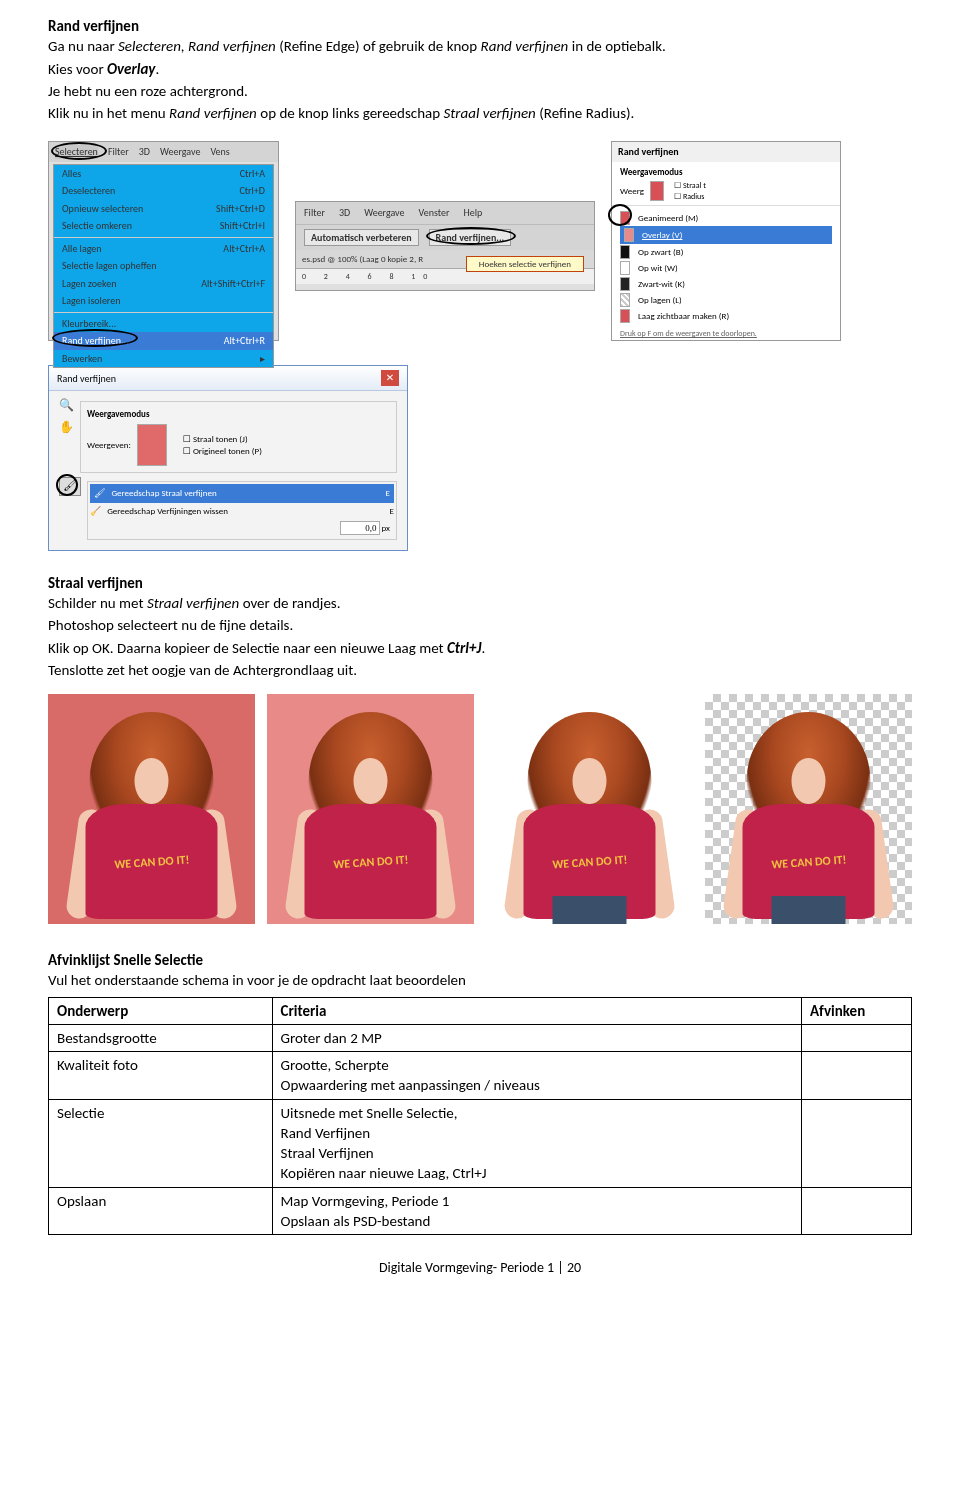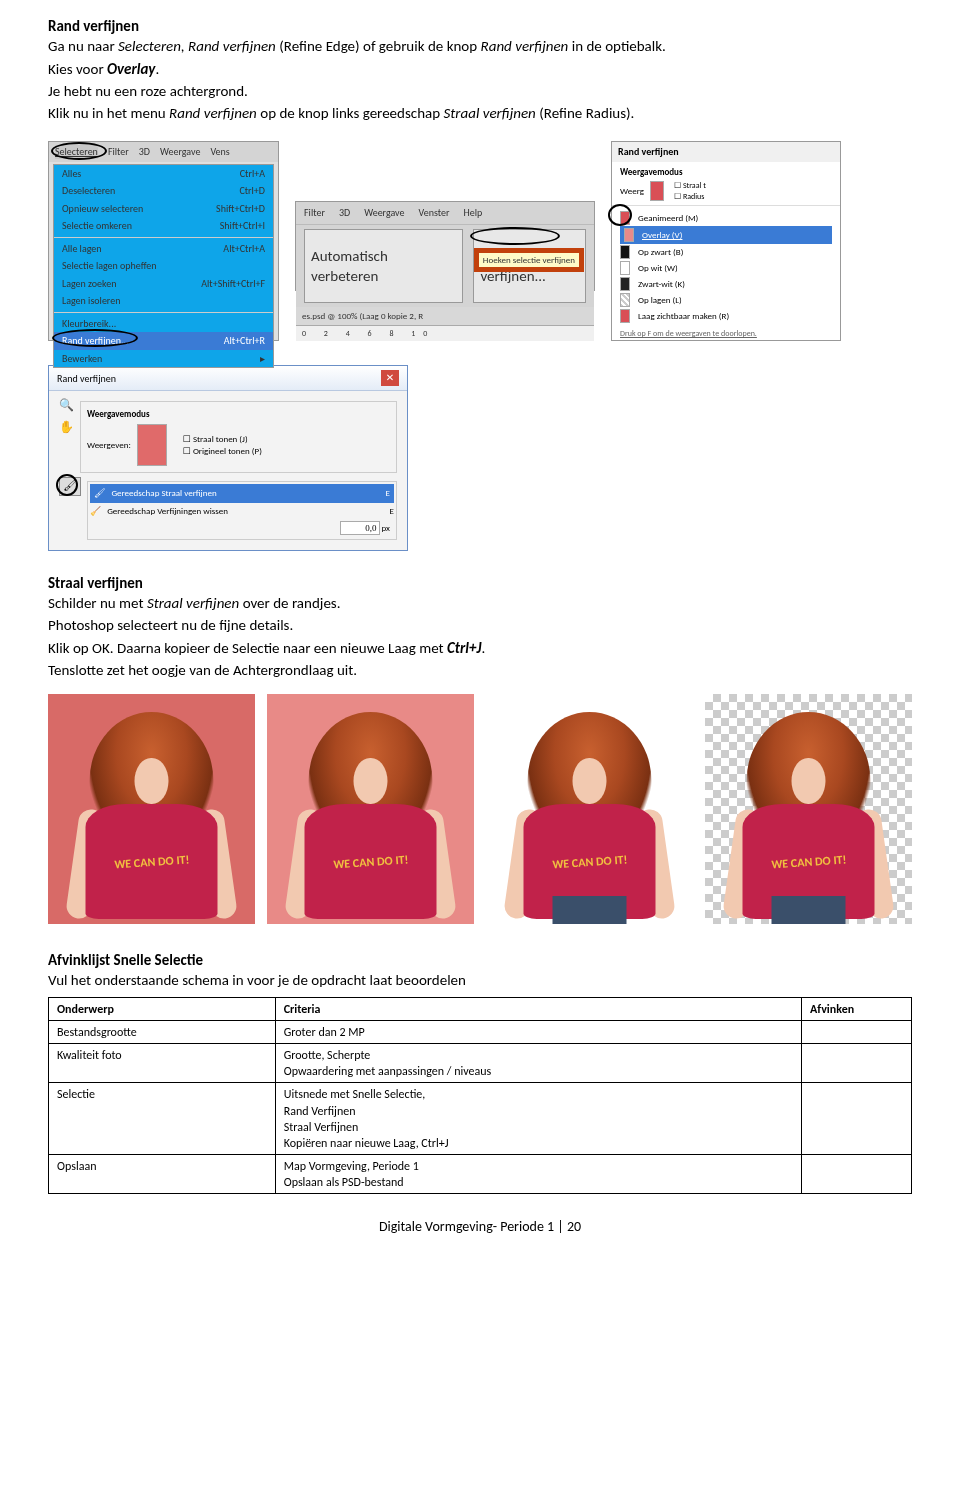--- a/index.html
+++ b/index.html
@@ -68,27 +68,27 @@
     height: 90px;
     margin-top: 60px;
   }
   .ps-toolbar .bar1 {
     background:#d4d4d4; padding:4px 8px; display:flex; gap:14px; font-size:10px;
   }
   .ps-toolbar .bar2 {
     background:#d4d4d4; padding:4px 8px; display:flex; gap:10px; font-size:10px; border-top:1px solid #bbb;
   }
   .ps-toolbar .btn {
-    background:#e8e8e8; border:1px solid #999; padding:16px 6px; font-size:15px;
+    background:#e8e8e8; border:1px solid #999; padding:1px 6px; font-size:10px;font-weight:bold;
   }
   .ps-toolbar .ruler {
     background:#f0f0f0; border-top:1px solid #aaa; font-size:8px; padding:2px 6px; letter-spacing:8px;
   }
   .ps-toolbar .hover-tip {
-    position:absolute; background:#fffac8; border:5px solid #c2410c; padding:1px 4px; font-size:9px;
+    position:absolute; background:#fffac8; border:1px solid #c2410c; padding:1px 12px; font-size:9px;
     right:10px; bottom:18px;
   }
   .ps-refine {
     width: 230px;
     height: 200px;
     background:#fff;
     border:1px solid #999;
     font-size:9px;
   }
   .ps-refine .titlebar { background:#f0f0f0; padding:3px 6px; font-size:10px; font-weight:bold; }
@@ -163,21 +163,21 @@
       linear-gradient(45deg,#ccc 25%,transparent 25%),
       linear-gradient(-45deg,#ccc 25%,transparent 25%),
       linear-gradient(45deg,transparent 75%,#ccc 75%),
       linear-gradient(-45deg,transparent 75%,#ccc 75%);
     background-size:16px 16px;
     background-position:0 0,0 8px,8px -8px,-8px 0;
     background-color:#fff;
   }
 
   table.checklist {
-    width:100%; border-collapse:collapse; margin-top:6px; font-size:12px;
+    width:100%; border-collapse:collapse; margin-top:6px; font-size:15px;
   }
   table.checklist th, table.checklist td {
     border:1px solid #000; padding:3px 8px; text-align:left; vertical-align:top;
   }
   table.checklist th { font-weight:bold; }
   .footer {
     text-align:center; margin-top:24px; font-size:14px;
   }
 </style>
 </head>

